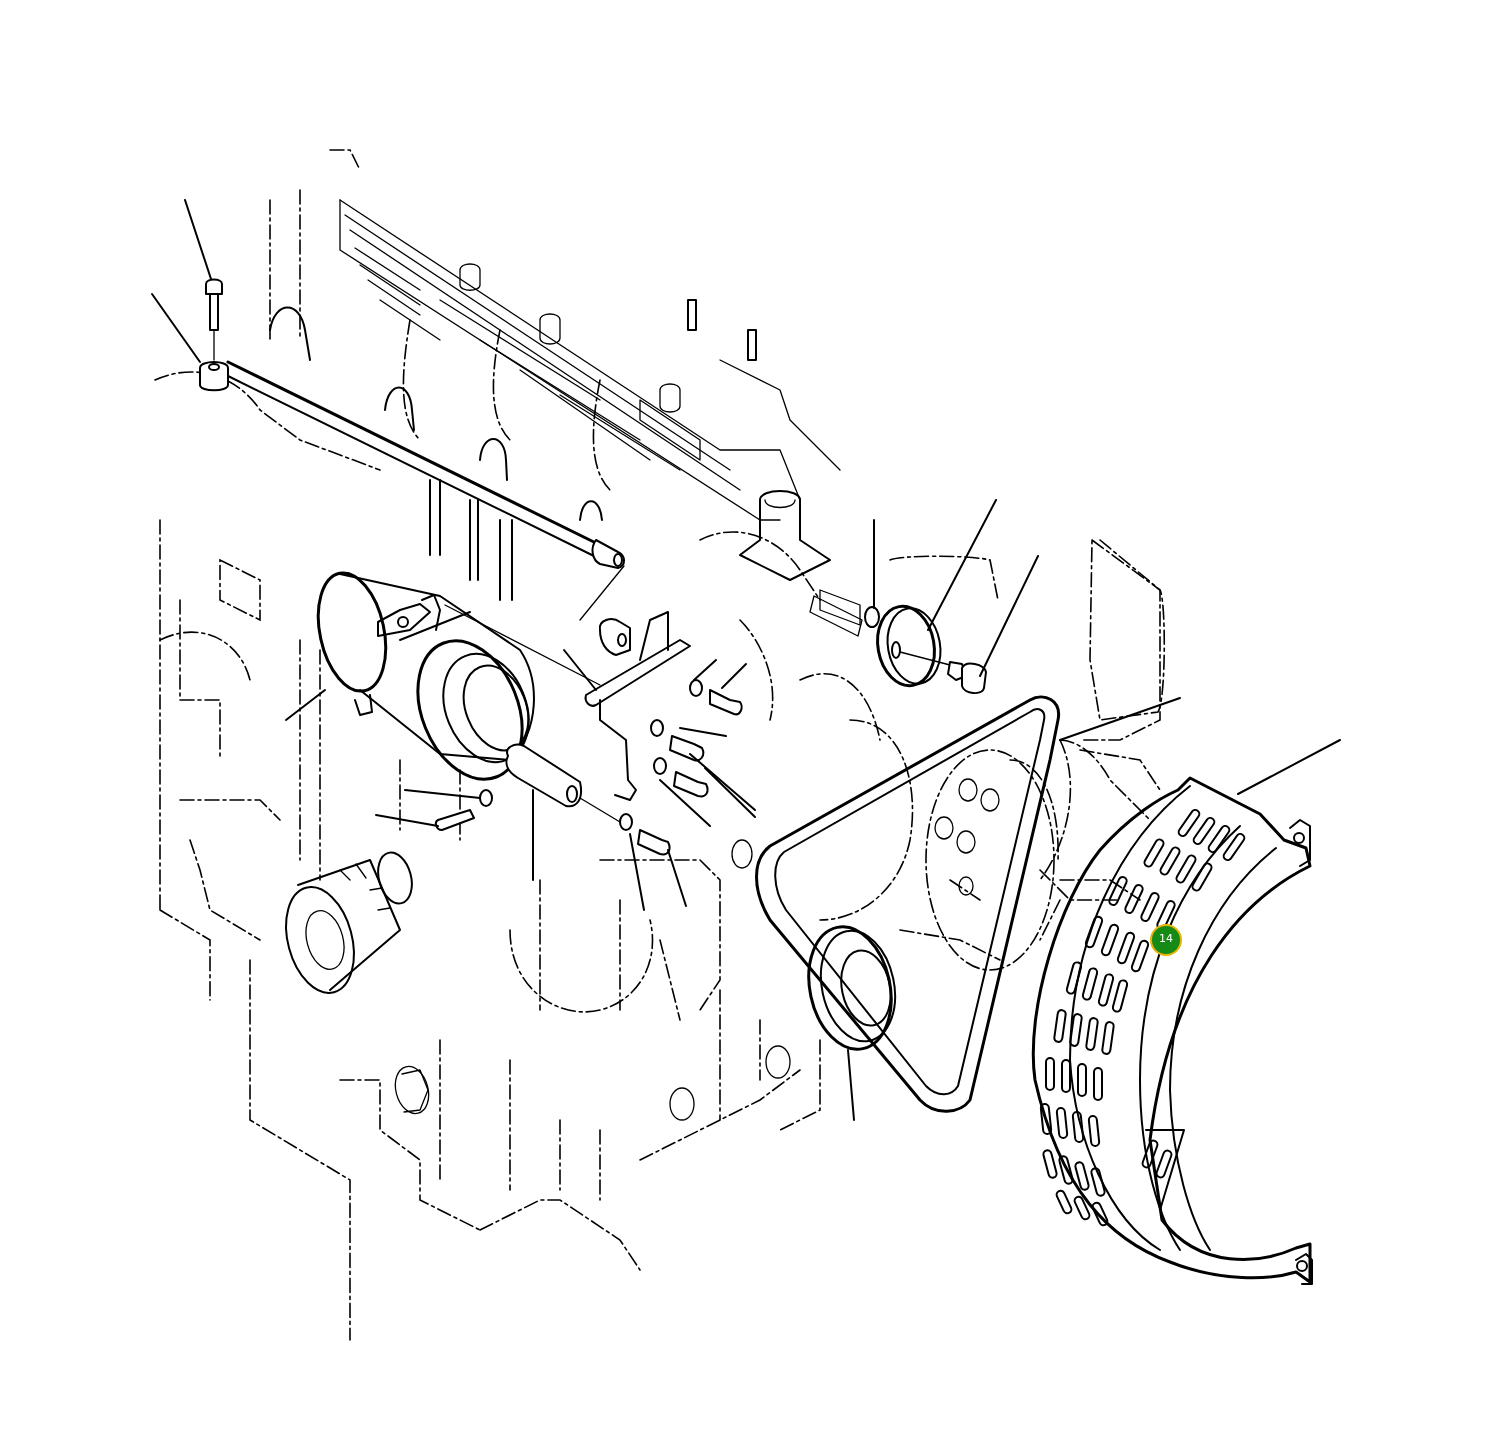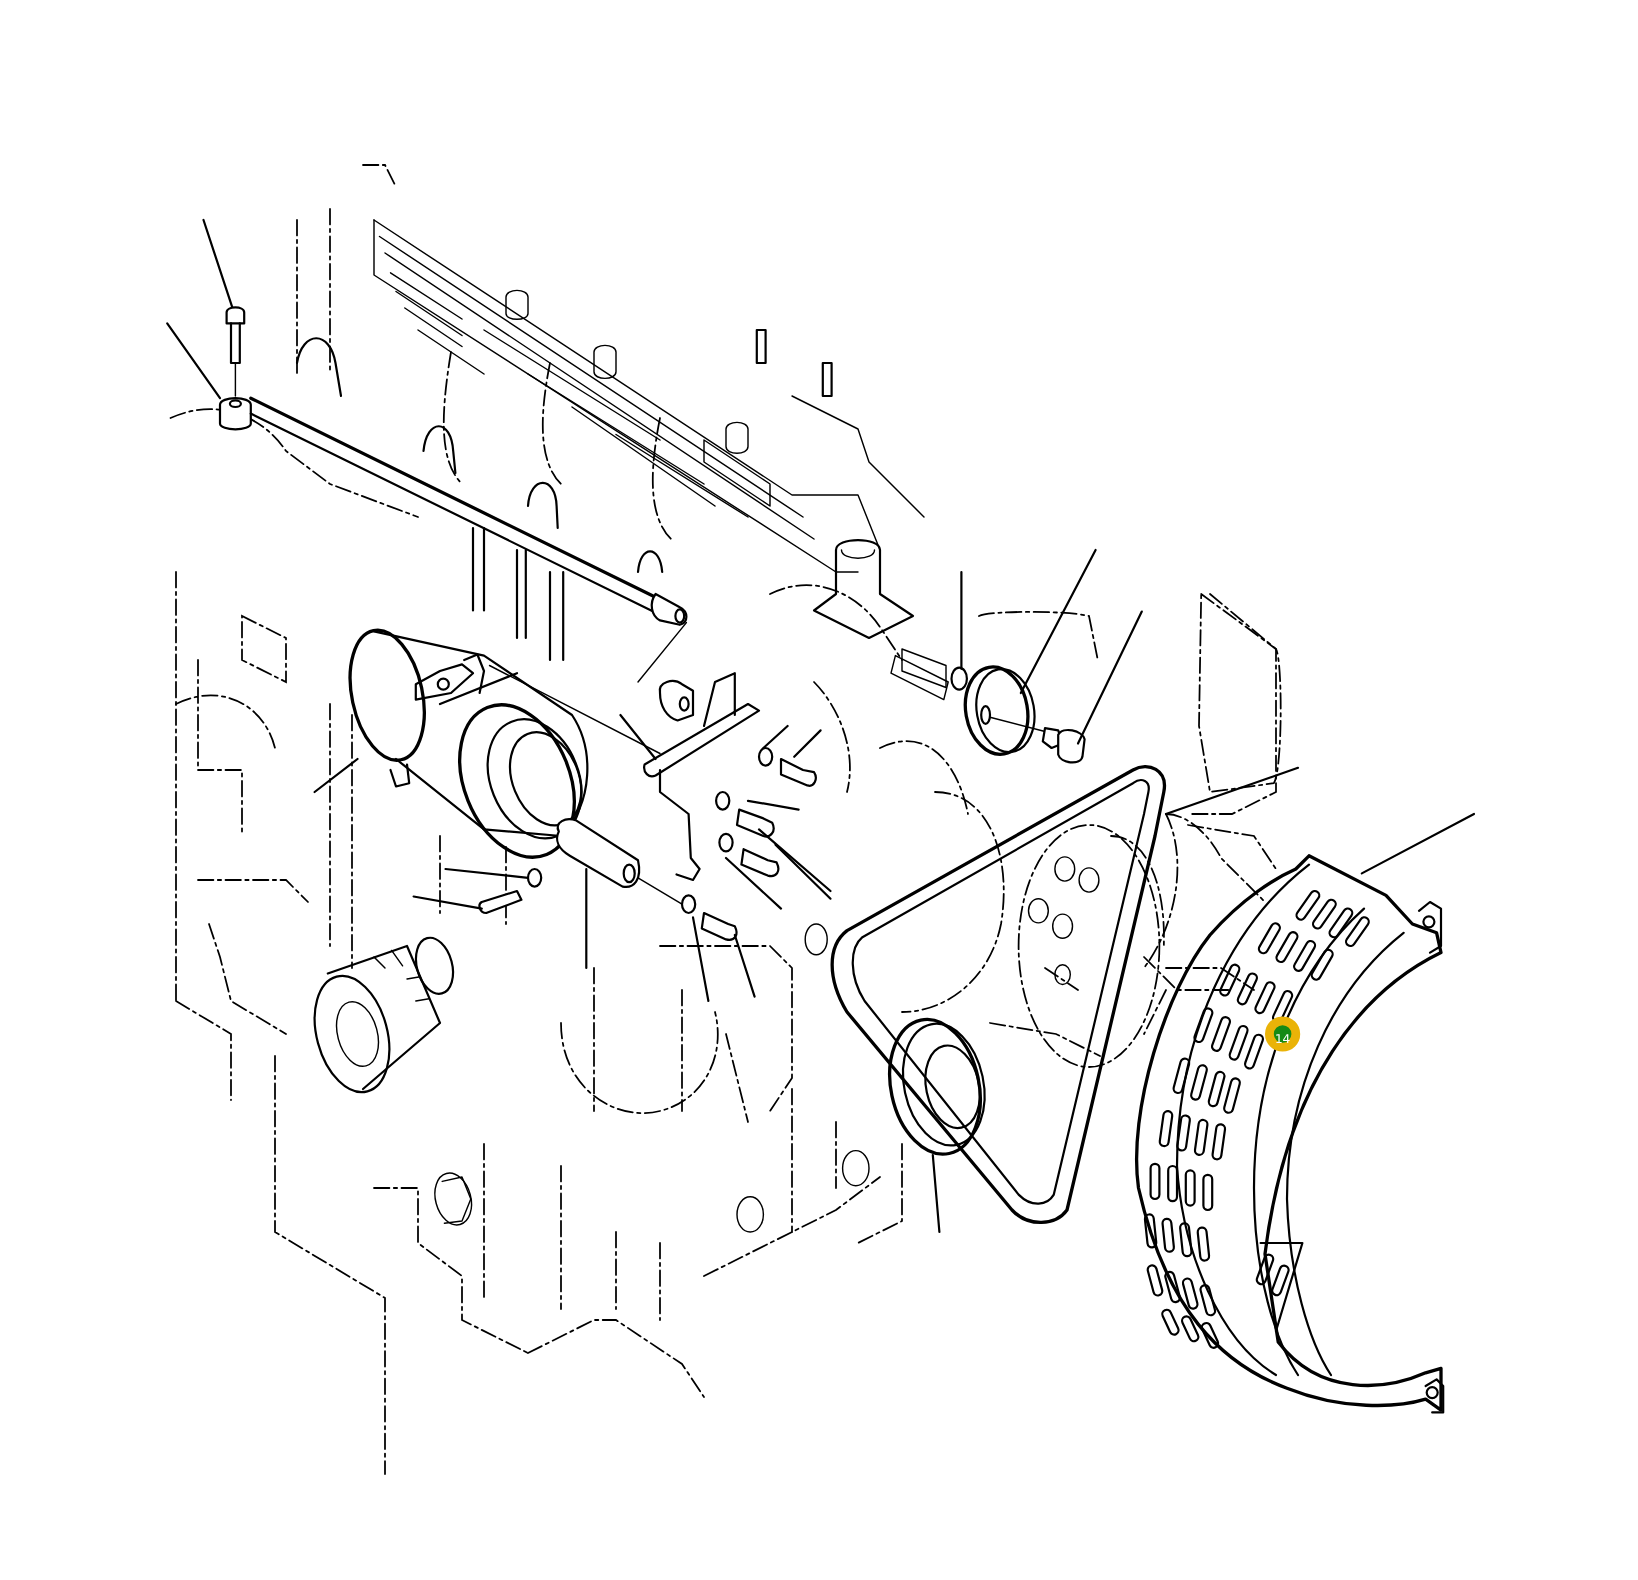--- a/index.html
+++ b/index.html
@@ -6,21 +6,21 @@
   body { width: 1489px; height: 1436px; position: relative; overflow: hidden; font-family: "DejaVu Sans", sans-serif; }
   #diagram { position: absolute; left: 0; top: 0; width: 1489px; height: 1436px; }
   svg.art { position: absolute; left: 0; top: 0; }
   .ln { fill: none; stroke: #000; stroke-width: 2; stroke-linecap: round; stroke-linejoin: round; }
   .thin { fill: none; stroke: #000; stroke-width: 1.3; stroke-linecap: round; stroke-linejoin: round; }
   .thick { fill: none; stroke: #000; stroke-width: 3; stroke-linecap: round; stroke-linejoin: round; }
   .dash { fill: none; stroke: #000; stroke-width: 1.6; stroke-dasharray: 14 4 3 4; stroke-linecap: round; }
   .wf { fill: #fff; stroke: #000; stroke-width: 2; stroke-linejoin: round; }
   .callout {
     position: absolute; width: 32px; height: 32px; border-radius: 50%;
-    background: #158a15; border: 8px solid #eab308; box-sizing: border-box;
+    background: #158a15; border: 2px solid #eab308; box-sizing: border-box;
     color: #ffffff; font-size: 11px; line-height: 26px; text-align: center;
     cursor: pointer;
   }
 </style>
 </head>
 <body>
 
 <div id="diagram">
 
 <svg class="art" width="1489" height="1436" viewBox="0 0 1489 1436">

